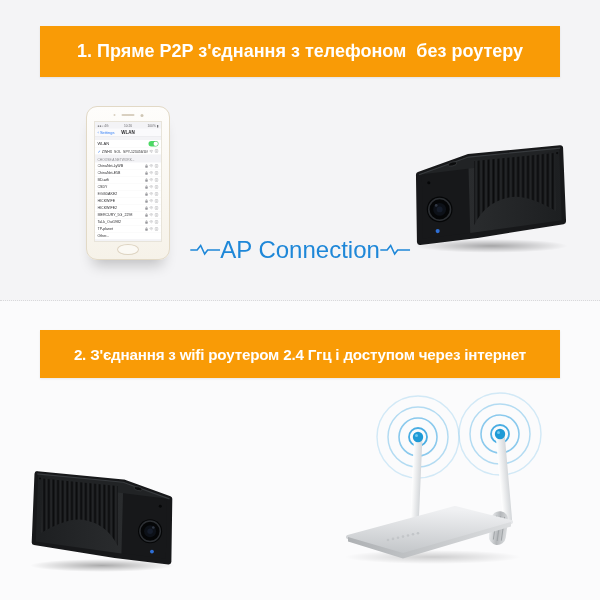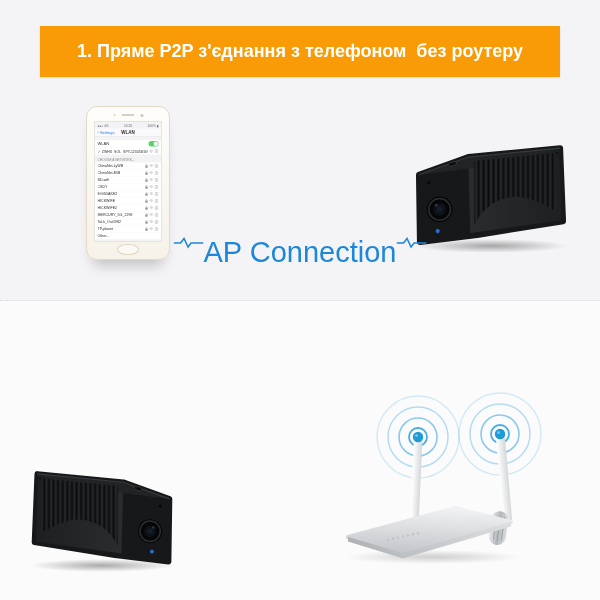--- a/index.html
+++ b/index.html
@@ -8,22 +8,22 @@
   .section-top{position:absolute;left:0;top:0;width:600px;height:301px;background:#f4f4f6;}
   .section-bottom{position:absolute;left:0;top:301px;width:600px;height:299px;background:#fbfbfc;}
   .divider{position:absolute;left:0;top:300px;width:600px;border-top:1px dotted #d9d9db;}
 
   .banner{position:absolute;left:40px;width:520px;background:var(--banner-bg,#F99B06);
           color:#fff;font-weight:bold;display:flex;align-items:center;justify-content:center;
           white-space:pre;box-shadow:0 1px 2px rgba(0,0,0,.08);}
   .banner1{top:26px;height:51px;font-size:18px;}
   .banner2{top:330px;height:48px;font-size:15.2px;letter-spacing:-0.2px;}
 
-  .conn{position:absolute;display:flex;
-        color:var(--connection-blue,#1E87D8);font-size:29px;}
+  .conn{position:absolute;display:flex;align-items:center;
+        color:var(--connection-blue,#1E87D8);font-size:24px;}
   .conn1{top:236px;left:50%;transform:translateX(-50%);}
   .conn2{top:554px;left:50%;transform:translateX(-52%);}
   .pulse{display:block;}
 
   
   .phone{position:absolute;left:86px;top:106px;width:82px;height:152px;border-radius:11px;
          background:linear-gradient(#fefdfb,#f6f2e9);border:1px solid #e2d9c6;
          box-shadow:0 12px 14px -7px rgba(0,0,0,.22);}
   .speaker{position:absolute;top:7px;left:50%;transform:translateX(-50%);
            width:13px;height:2px;background:#d9d0c0;border-radius:2px;}
@@ -357,20 +357,21 @@
   <div class="conn conn1">
     <svg class="pulse" width="30" height="14" viewBox="0 0 30 14">
         <path d="M0,7 H7 L10.5,2.5 L14.5,11 L17.5,7 H30" stroke="currentColor" stroke-width="1.6" fill="none"></path>
       </svg>
     <span>AP Connection</span>
     <svg class="pulse" width="30" height="14" viewBox="0 0 30 14">
         <path d="M0,7 H7 L10.5,2.5 L14.5,11 L17.5,7 H30" stroke="currentColor" stroke-width="1.6" fill="none"></path>
       </svg>
   </div>
 
+  <div class="banner banner2">2. З'єднання з wifi роутером 2.4 Ггц і доступом через інтернет</div>
 
   <svg class="cam cam2" width="148" height="104" viewBox="0 0 160 112">
     <use href="#camera-shape"></use>
   </svg>
 
   <svg class="router" width="235" height="178" viewBox="0 0 235 178">
     <defs>
       <linearGradient id="antGrad" x1="0" y1="0" x2="1" y2="0">
         <stop offset="0" stop-color="#ffffff"></stop>
           <stop offset="1" stop-color="#d4d7da"></stop>

